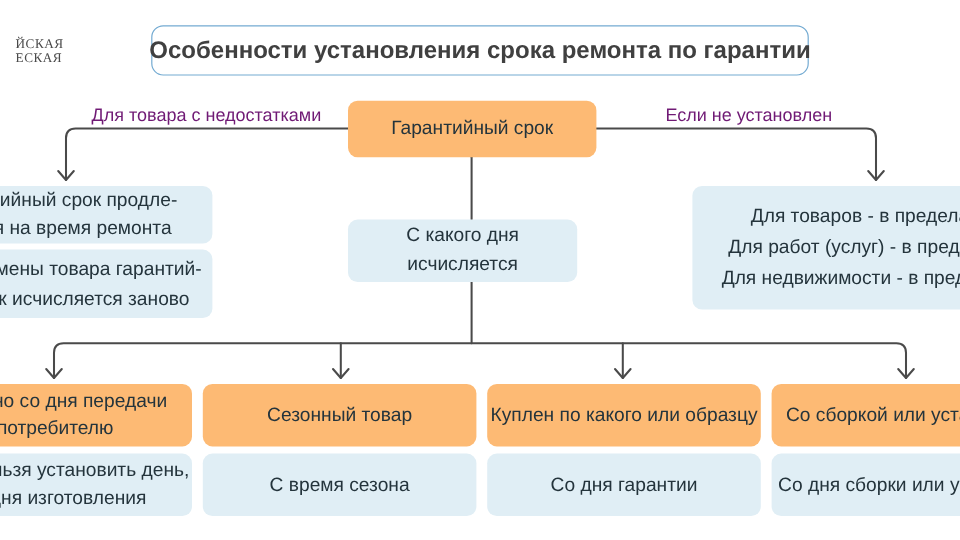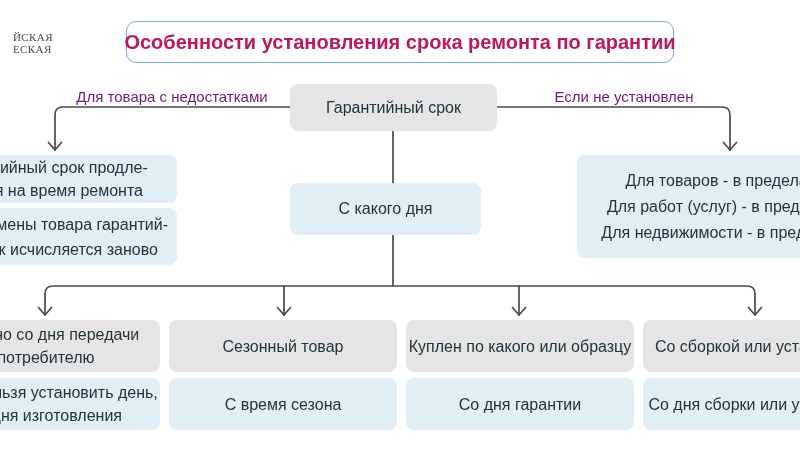--- a/index.html
+++ b/index.html
@@ -15,29 +15,29 @@
     position:absolute;left:1px;top:31px;
     font-family:"Liberation Serif",serif;
     font-size:11px;line-height:12px;letter-spacing:.4px;
     color:#4a4a4a;white-space:nowrap;margin-left:12px;
   }
 
   #title-box{
     position:absolute;left:126px;top:21px;width:546px;height:40px;
     border:1.5px solid #74abd2;border-radius:10px;background:#fff;
     display:flex;align-items:center;justify-content:center;
-    font-weight:bold;font-size:20px;color:#be185d;white-space:nowrap;
+    font-weight:bold;font-size:20px;color:#404040;white-space:nowrap;
   }
 
   .box{
     position:absolute;border-radius:8px;
     display:flex;flex-direction:column;justify-content:center;align-items:center;
     text-align:center;font-size:16px;line-height:23px;white-space:nowrap;
   }
-  .dark{background:#e5e5e5}
+  .dark{background:#fdba74}
   .light{background:#e0eef5}
 
   #root-box{left:290px;top:84px;width:207px;height:47px}
   #question-box{left:290px;top:183px;width:191px;height:52px;line-height:24px}
 
   #note1{left:-80px;top:155px;width:257px;height:48px}
   #note2{left:-80px;top:208px;width:257px;height:57px;line-height:25px}
   #statute-box{left:577px;top:155px;width:330px;height:103px;line-height:26px}
 
   .branch-label{
@@ -82,20 +82,21 @@
 
   <div id="label-left" class="branch-label">Для товара с недостатками</div>
   <div id="label-right" class="branch-label">Если не установлен</div>
 
   <div id="root-box" class="box dark">
     <span class="line">Гарантийный срок</span>
   </div>
 
   <div id="question-box" class="box light">
     <span class="line">С какого дня</span>
+    <span class="line">исчисляется</span>
   </div>
 
   <div id="note1" class="box light">
     <span class="line">Гарантийный срок продле-</span>
     <span class="line">вается на время ремонта</span>
   </div>
   <div id="note2" class="box light">
     <span class="line">После замены товара гарантий-</span>
     <span class="line">ный срок исчисляется заново</span>
   </div>

